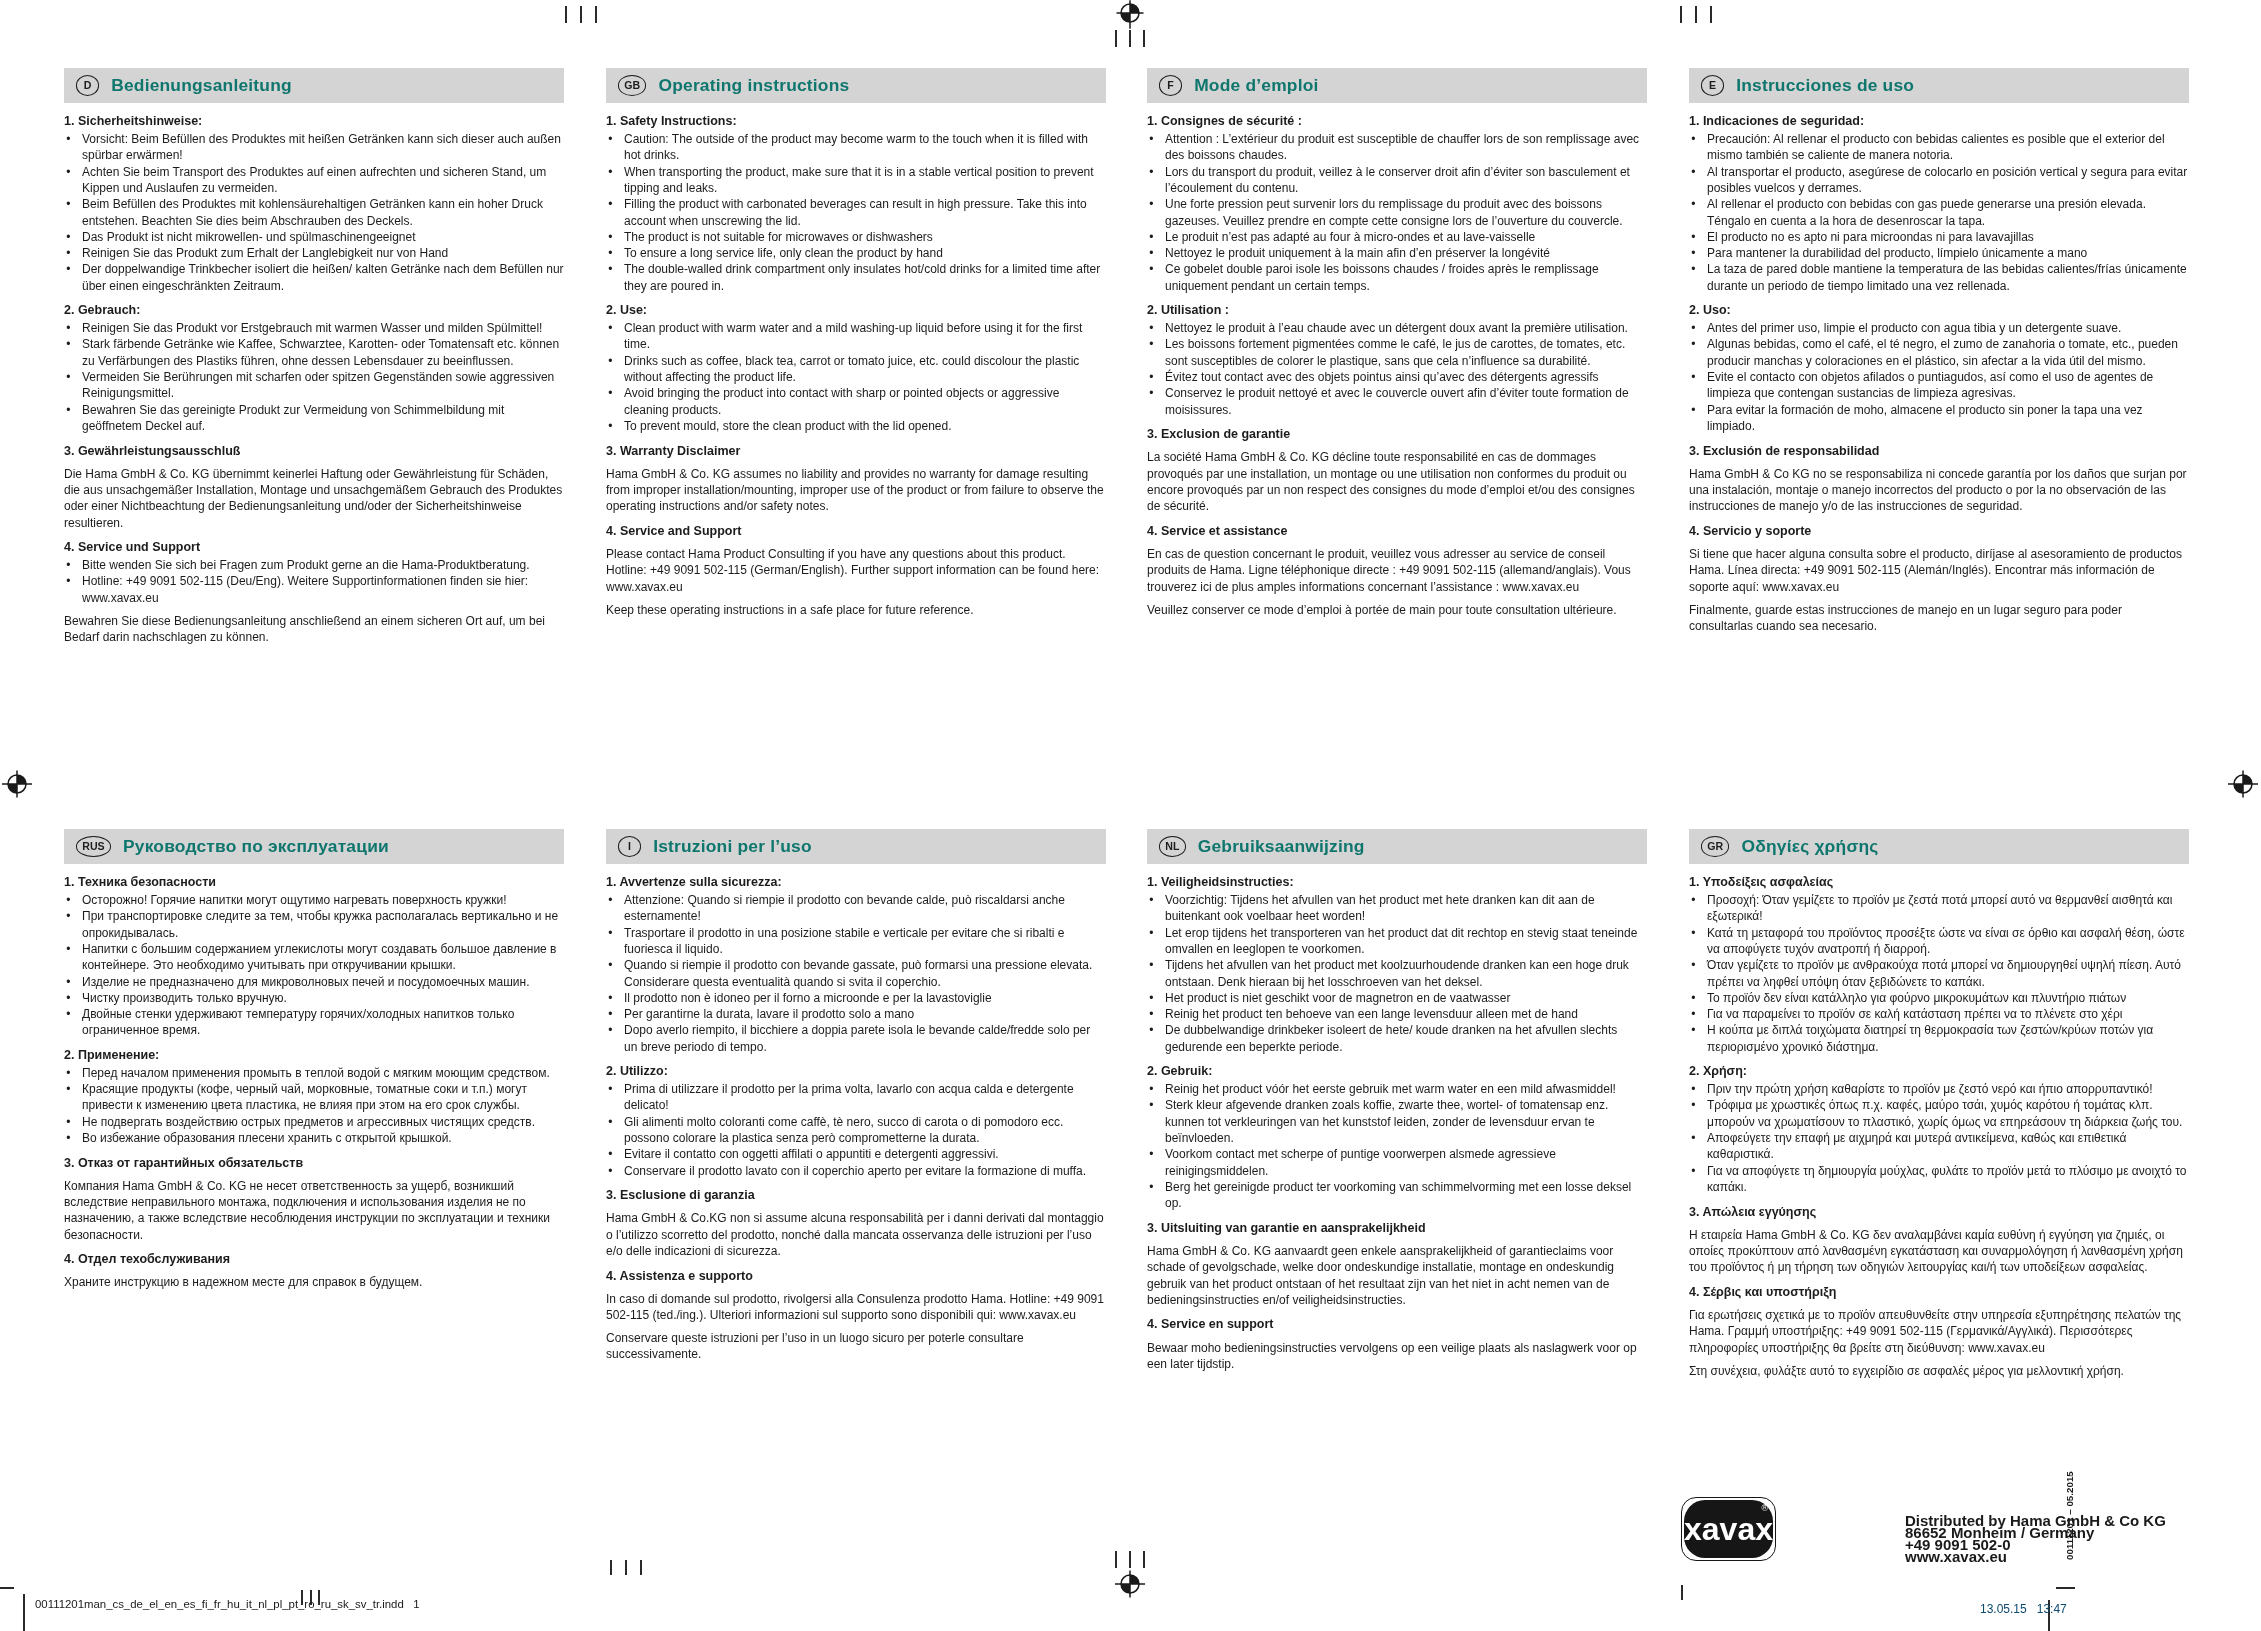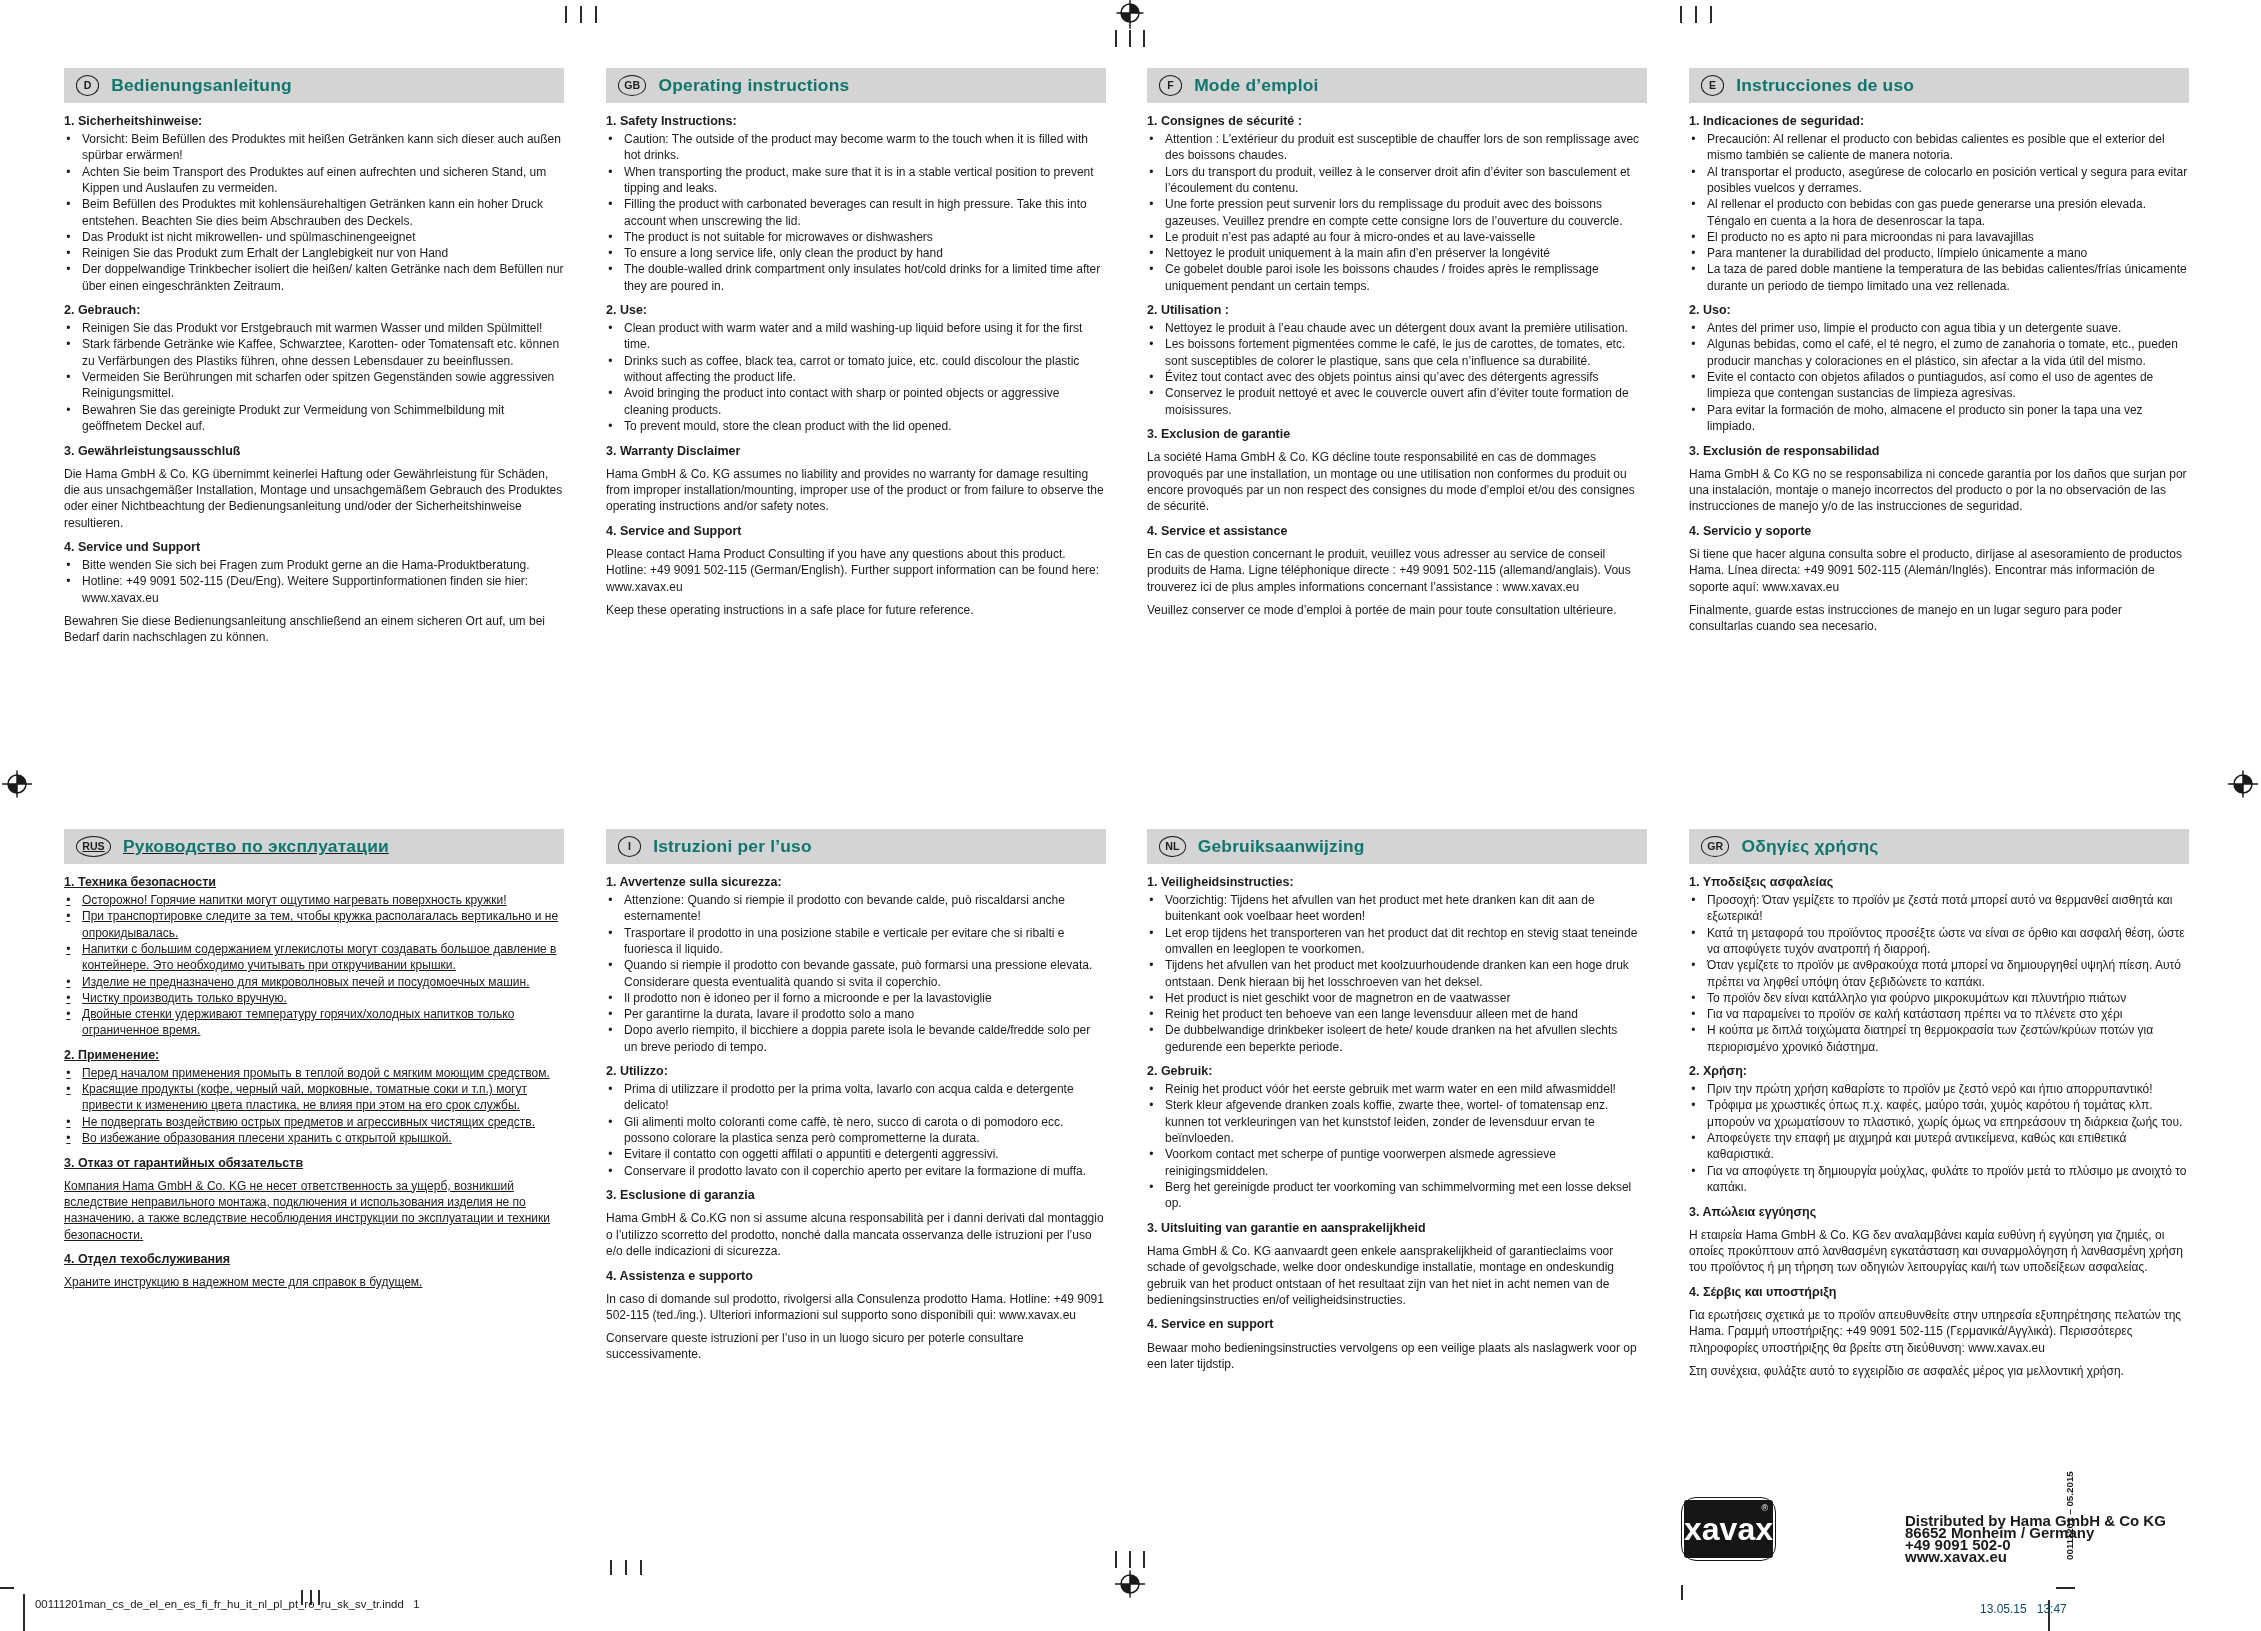--- a/index.html
+++ b/index.html
@@ -72,21 +72,21 @@
     border:1.5px solid #161616;
     border-radius:15px;
     padding:2.3px;
     box-sizing:border-box;
     background:#fff;
   }
   .logo-inner{
     position:relative;
     width:100%;height:100%;
     background:#161616;
-    border-radius:3px;
+    border-radius:21px;
     display:flex;align-items:center;justify-content:center;
     color:#fff;
     font-weight:bold;
     font-size:32px;
     letter-spacing:0px;
   }
   .logo-reg{
     position:absolute;
     top:3px;right:4.5px;
     font-size:9px;
@@ -351,21 +351,21 @@
           <span class="dot">•</span>
           <span class="t">Para evitar la formación de moho, almacene el producto sin poner la tapa una vez limpiado.</span>
         </div>
         <div class="blk-h">3. Exclusión de responsabilidad</div>
         <div class="blk-p">Hama GmbH &amp; Co KG no se responsabiliza ni concede garantía por los daños que surjan por una instalación, montaje o manejo incorrectos del producto o por la no observación de las instrucciones de manejo y/o de las instrucciones de seguridad.</div>
         <div class="blk-h">4. Servicio y soporte</div>
         <div class="blk-p">Si tiene que hacer alguna consulta sobre el producto, diríjase al asesoramiento de productos Hama. Línea directa: +49 9091 502-115 (Alemán/Inglés). Encontrar más información de soporte aquí: www.xavax.eu</div>
         <div class="blk-p">Finalmente, guarde estas instrucciones de manejo en un lugar seguro para poder consultarlas cuando sea necesario.</div>
       </div>
     </div>
-    <div class="col" style="left: 64px; top: 829px; text-decoration: underline;">
+    <div class="col" style="left: 64px; top: 829px;">
       <div class="colhead">
         <span class="langcode">RUS</span>
         <span class="coltitle">Руководство по эксплуатации</span>
       </div>
       <div class="colbody">
         <div class="blk-h">1. Техника безопасности</div>
         <div class="blk-li">
           <span class="dot">•</span>
           <span class="t">Осторожно! Горячие напитки могут ощутимо нагревать поверхность кружки!</span>
         </div>

